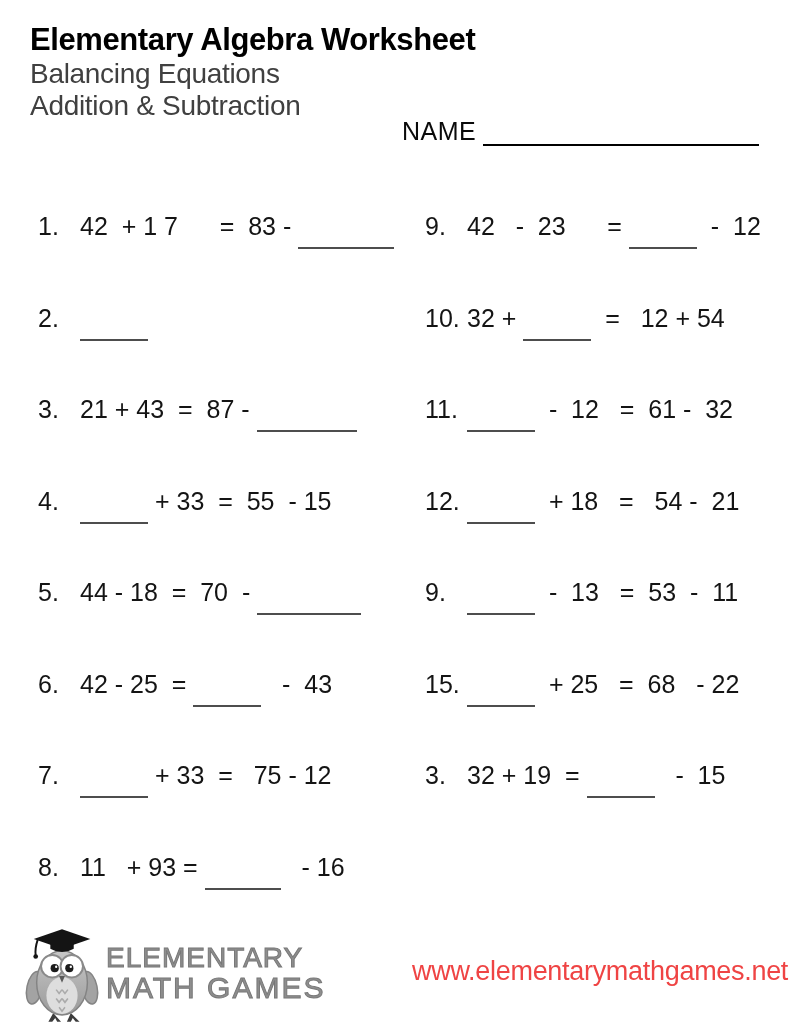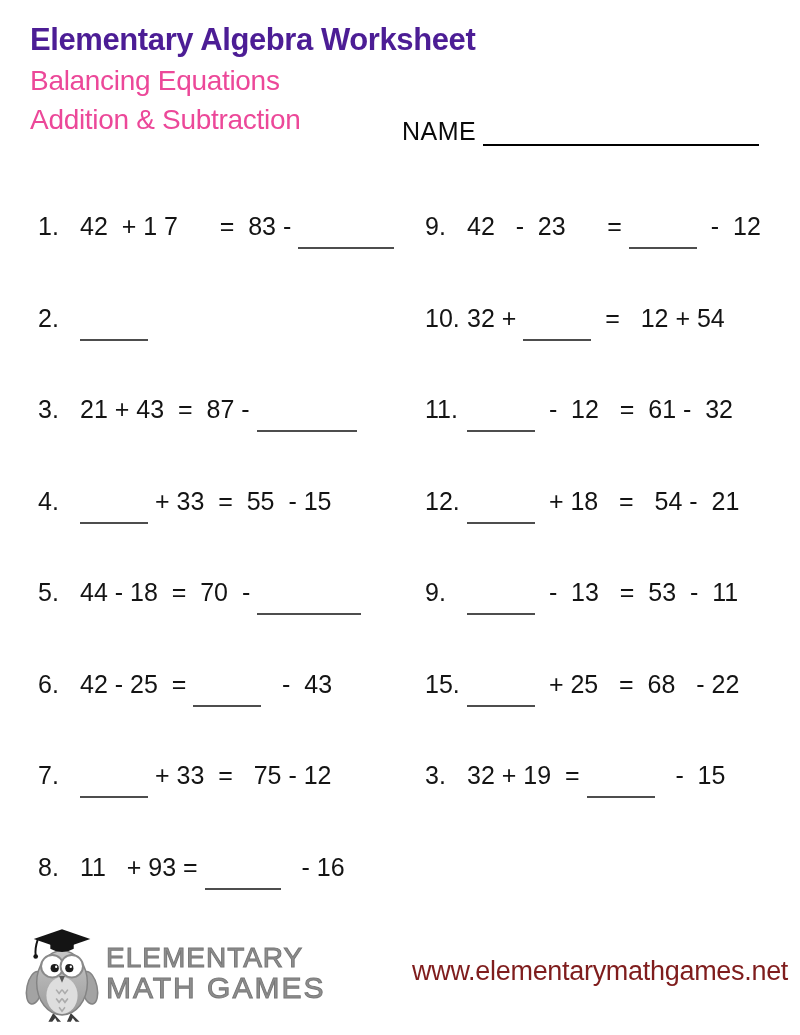--- a/index.html
+++ b/index.html
@@ -6,22 +6,22 @@
   html,body { background:#ffffff; }
   body {
     width:800px; height:1035px;
     position:relative; overflow:hidden;
     font-family:"Liberation Sans", sans-serif;
     color:#111;
   }
 
   
   .header { position:absolute; left:30px; top:22px; }
-  .title  { font-size:31px; font-weight:700; letter-spacing:-0.4px; color:#4c1d95; }
-  .sub    { font-size:28px; font-weight:400; margin-top:7px; letter-spacing:-0.3px; color:#ec4899; }
+  .title  { font-size:31px; font-weight:700; letter-spacing:-0.4px; color:#000000; }
+  .sub    { font-size:28px; font-weight:400; margin-top:0; letter-spacing:-0.3px; color:#404040; }
 
   .name-row  { position:absolute; left:402px; top:116px; display:flex; align-items:flex-end; }
   .name-label{ font-size:25px; letter-spacing:0.5px; color:#0a0a0a; }
   .name-line { display:inline-block; width:276px; height:30px; margin-left:7px;
                border-bottom:2px solid #000; }
 
   
   .problems {
     position:absolute; left:38px; top:210px;
     display:grid;
@@ -43,21 +43,21 @@
   .owl  { width:78px; height:100px; }
   .logo-text { margin-left:4px; margin-top:-6px; }
   .logo-line1, .logo-line2 {
     font-weight:400; text-transform:uppercase; color:#8e8e8e;
     -webkit-text-stroke:1px #787878;
     letter-spacing:1px; line-height:1.05;
   }
   .logo-line1 { font-size:28px; }
   .logo-line2 { font-size:30px; letter-spacing:2px; }
 
-  .website { position:absolute; left:412px; top:956px; font-size:27px; letter-spacing:-0.3px; color:#7f1d1d; }
+  .website { position:absolute; left:412px; top:956px; font-size:27px; letter-spacing:-0.3px; color:#ef4444; }
 </style>
 </head>
 <body>
 
 <div class="header">
   <div class="title">Elementary Algebra Worksheet</div>
   <div class="sub">Balancing Equations</div>
   <div class="sub">Addition &amp; Subtraction</div>
 </div>
 

